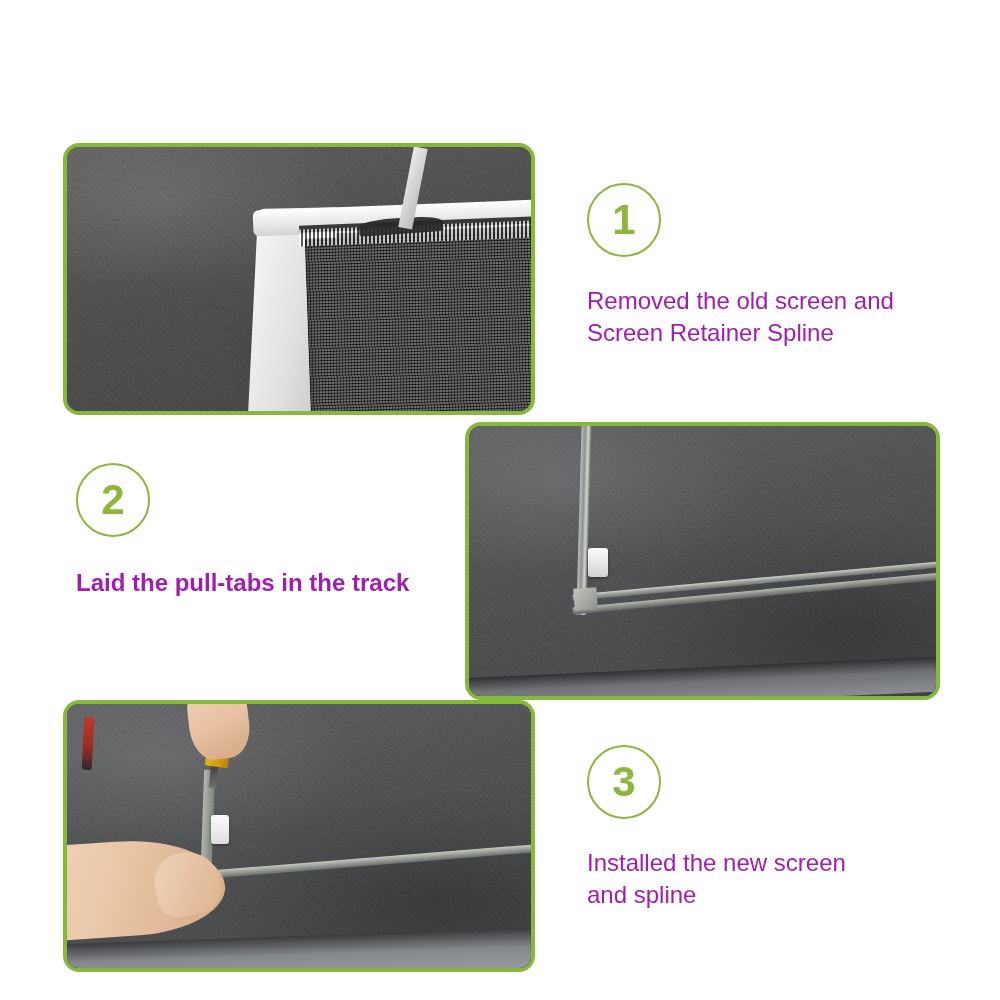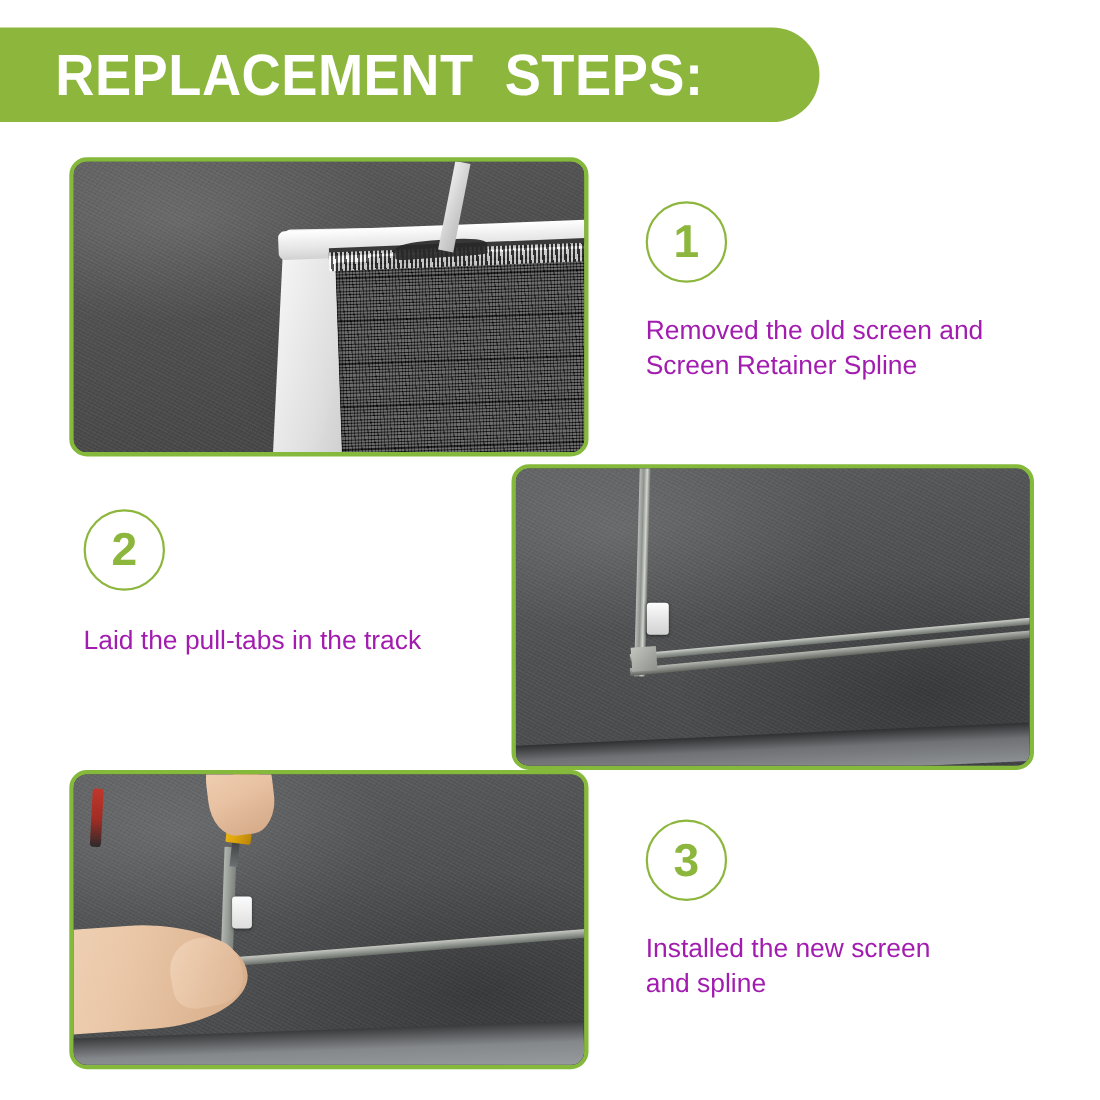--- a/index.html
+++ b/index.html
@@ -287,31 +287,28 @@
     font-weight: bold;
     line-height: 42px;
   }
   .step-text {
     margin-top: 28px;
     color: #a21caf;
     font-size: 24px;
     line-height: 32px;
     white-space: pre-line;
   }
-  #step-2 .step-text { margin-top: 30px; }
+  #step-2 .step-text { margin-top: 30px; font-weight: bold; }
   #step-3 .step-text { }
 </style>
 </head>
 <body>
 
 <div class="page">
 
-  <div class="banner">
-    <div class="banner-title">REPLACEMENT  STEPS:</div>
-  </div>
 
   <div class="photo" id="photo-1">
     <div class="photo-inner">
       <div class="carpet gray-photo">
         <div class="p1-frame-left"></div>
         <div class="p1-frame-top"></div>
         <div class="p1-mesh"></div>
         <div class="p1-spline-dark"></div>
         <div class="p1-spline"></div>
         <div class="p1-loose"></div>

